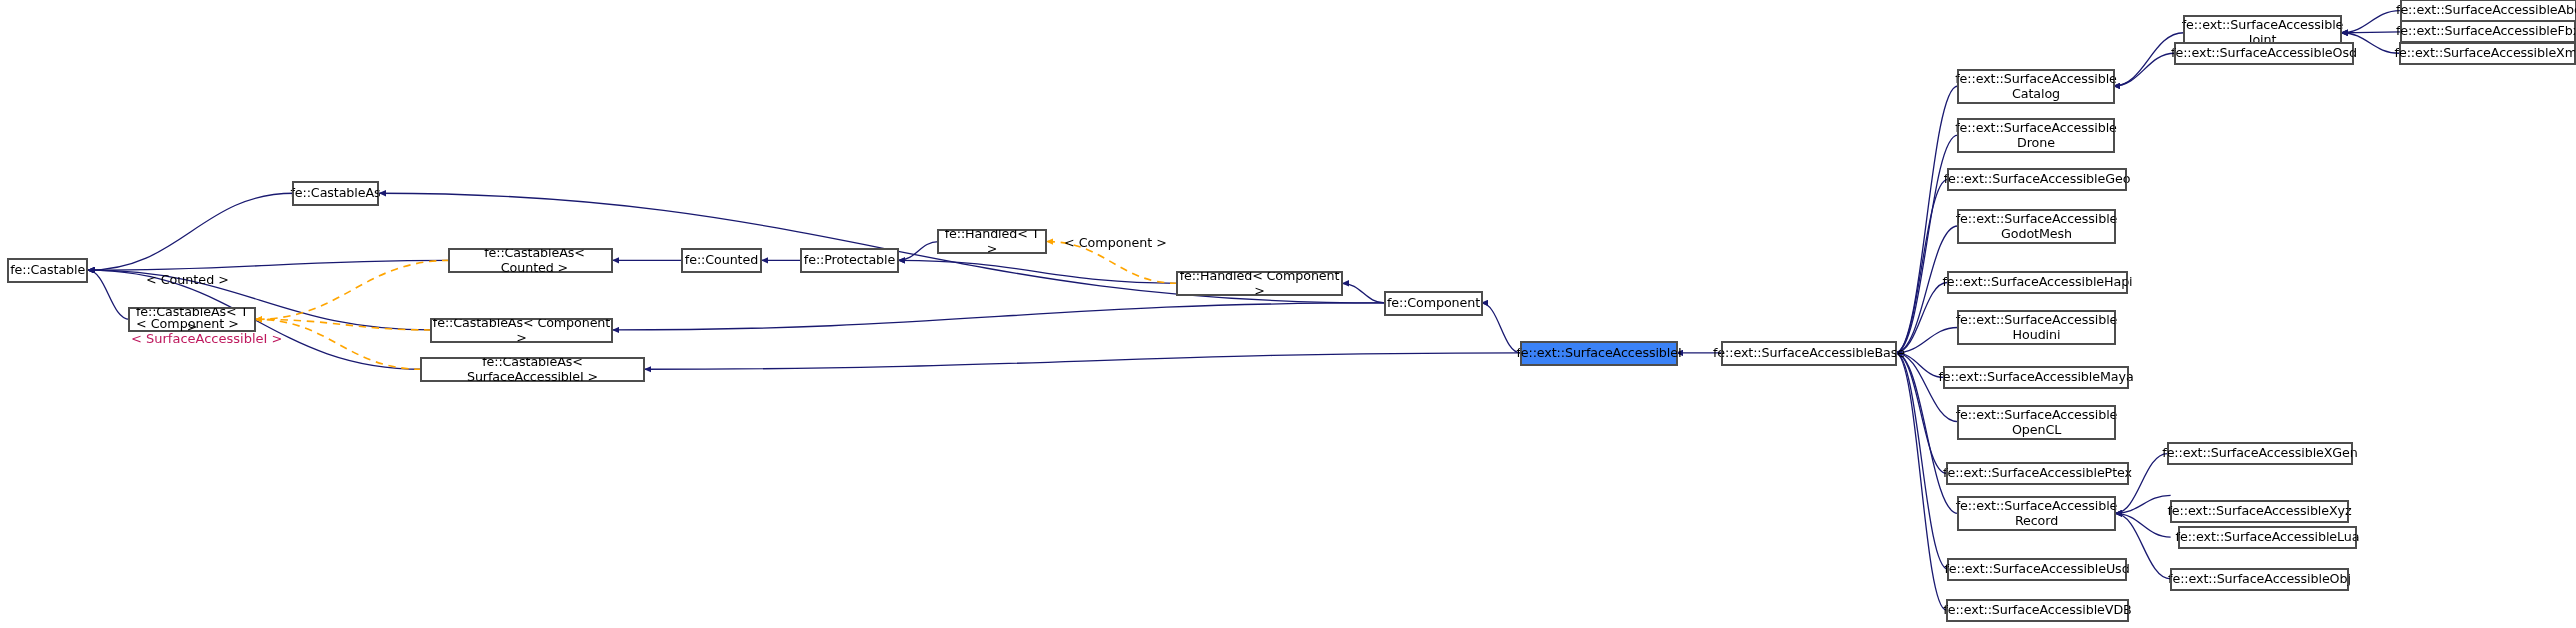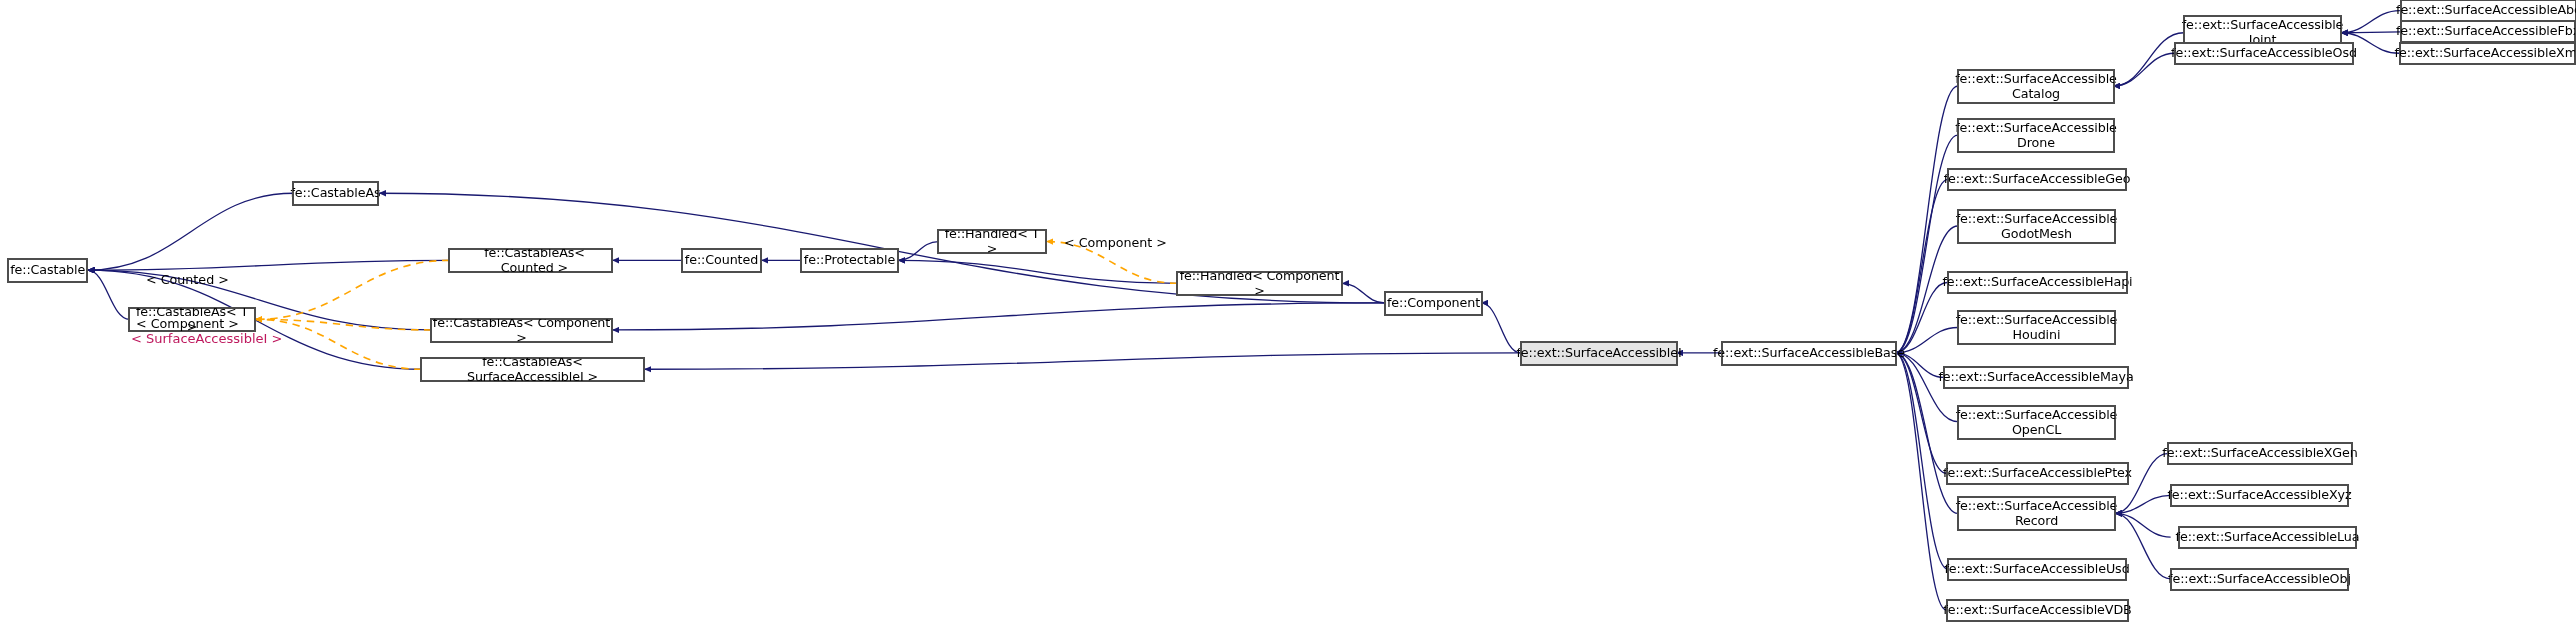--- a/index.html
+++ b/index.html
@@ -24,21 +24,21 @@
     align-items:center;
     justify-content:center;
     text-align:center;
     font-size:12.7px;
     line-height:14.7px;
     letter-spacing:-0.1px;
     white-space:pre-line;
     cursor:pointer;
     z-index:5;
   }
-  .node.hl{background:#e5e5e5;}
+  .node.hl{background:#3b82f6;}
 </style>
 </head>
 <body>
 
 <div id="canvas">
   <svg id="edges" xmlns="http://www.w3.org/2000/svg" viewBox="0 0 3144 767" width="2576" height="628">
       <defs>
         <marker id="ai" markerWidth="9" markerHeight="8" refX="8.5" refY="4" orient="auto" markerUnits="userSpaceOnUse">
           <path d="M0,0 L9,4 L0,8 z" fill="#191970"></path>
         </marker>
@@ -118,21 +118,21 @@
 Record</div>
     <div class="node" style="left: 1948px; top: 559px; width: 178px; height: 21px;">fe::ext::SurfaceAccessibleUsd</div>
     <div class="node" style="left: 1947px; top: 600px; width: 181px; height: 21px; text-align: center;">fe::ext::SurfaceAccessibleVDB</div>
     <div class="node" style="left: 2184px; top: 16.4px; width: 157px; height: 33px;">fe::ext::SurfaceAccessible
 Joint</div>
     <div class="node" style="left: 2175px; top: 43px; width: 178px; height: 21px;">fe::ext::SurfaceAccessibleOsd</div>
     <div class="node" style="left: 2401px; top: 0px; width: 175px; height: 21px;">fe::ext::SurfaceAccessibleAbc</div>
     <div class="node" style="left: 2401px; top: 21px; width: 174px; height: 21px;">fe::ext::SurfaceAccessibleFbx</div>
     <div class="node" style="left: 2400px; top: 43px; width: 175px; height: 21px;">fe::ext::SurfaceAccessibleXml</div>
     <div class="node" style="left: 2168px; top: 443px; width: 184px; height: 21px;">fe::ext::SurfaceAccessibleXGen</div>
-    <div class="node" style="left: 2171px; top: 485px; width: 177px; height: 21px;">fe::ext::SurfaceAccessibleXyz</div>
+    <div class="node" style="left: 2171px; top: 501px; width: 177px; height: 21px;">fe::ext::SurfaceAccessibleXyz</div>
     <div class="node" style="left: 2171px; top: 527px; width: 177px; height: 21px; margin-left: 8px;">fe::ext::SurfaceAccessibleLua</div>
     <div class="node" style="left: 2171px; top: 569px; width: 177px; height: 21px;">fe::ext::SurfaceAccessibleObj</div>
     <div style="position: absolute; left: 146px; top: 272px; font-size: 12.7px; color: rgb(0, 0, 0); white-space: nowrap; z-index: 6;">&lt; Counted &gt;</div>
     <div style="position: absolute; left: 136px; top: 316px; font-size: 12.7px; color: rgb(0, 0, 0); white-space: nowrap; z-index: 6;">&lt; Component &gt;</div>
     <div style="position: absolute; left: 131px; top: 331px; font-size: 13px; color: #be185d; white-space: nowrap; z-index: 6;">&lt; SurfaceAccessibleI &gt;</div>
     <div style="position: absolute; left: 1064px; top: 235px; font-size: 12.7px; color: rgb(0, 0, 0); white-space: nowrap; z-index: 6;">&lt; Component &gt;</div>
   </div>
 
 
 </body></html>

